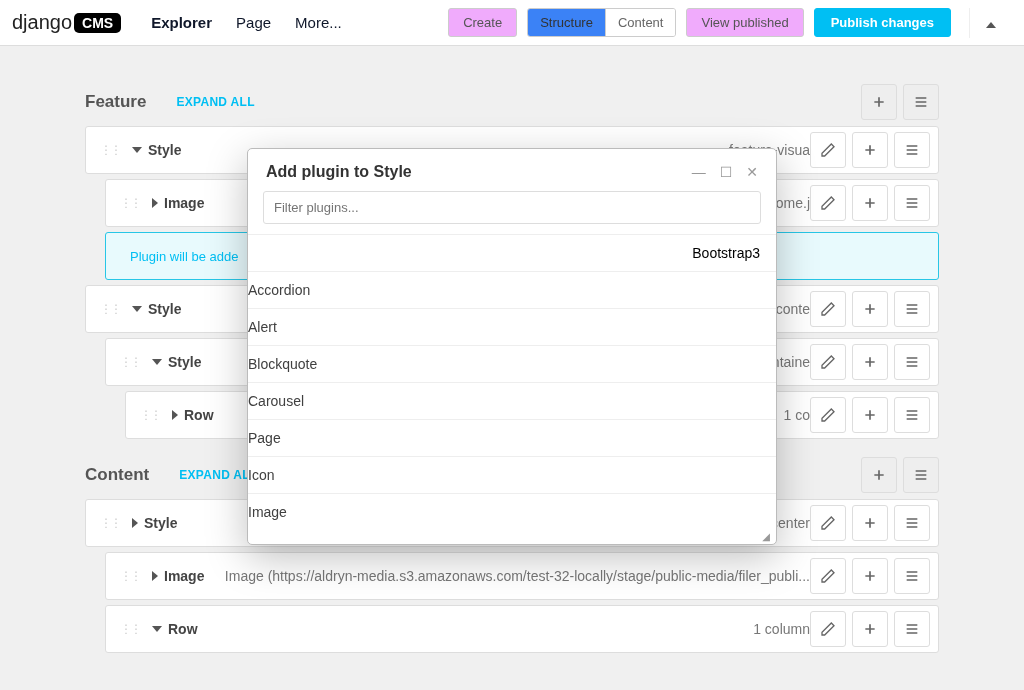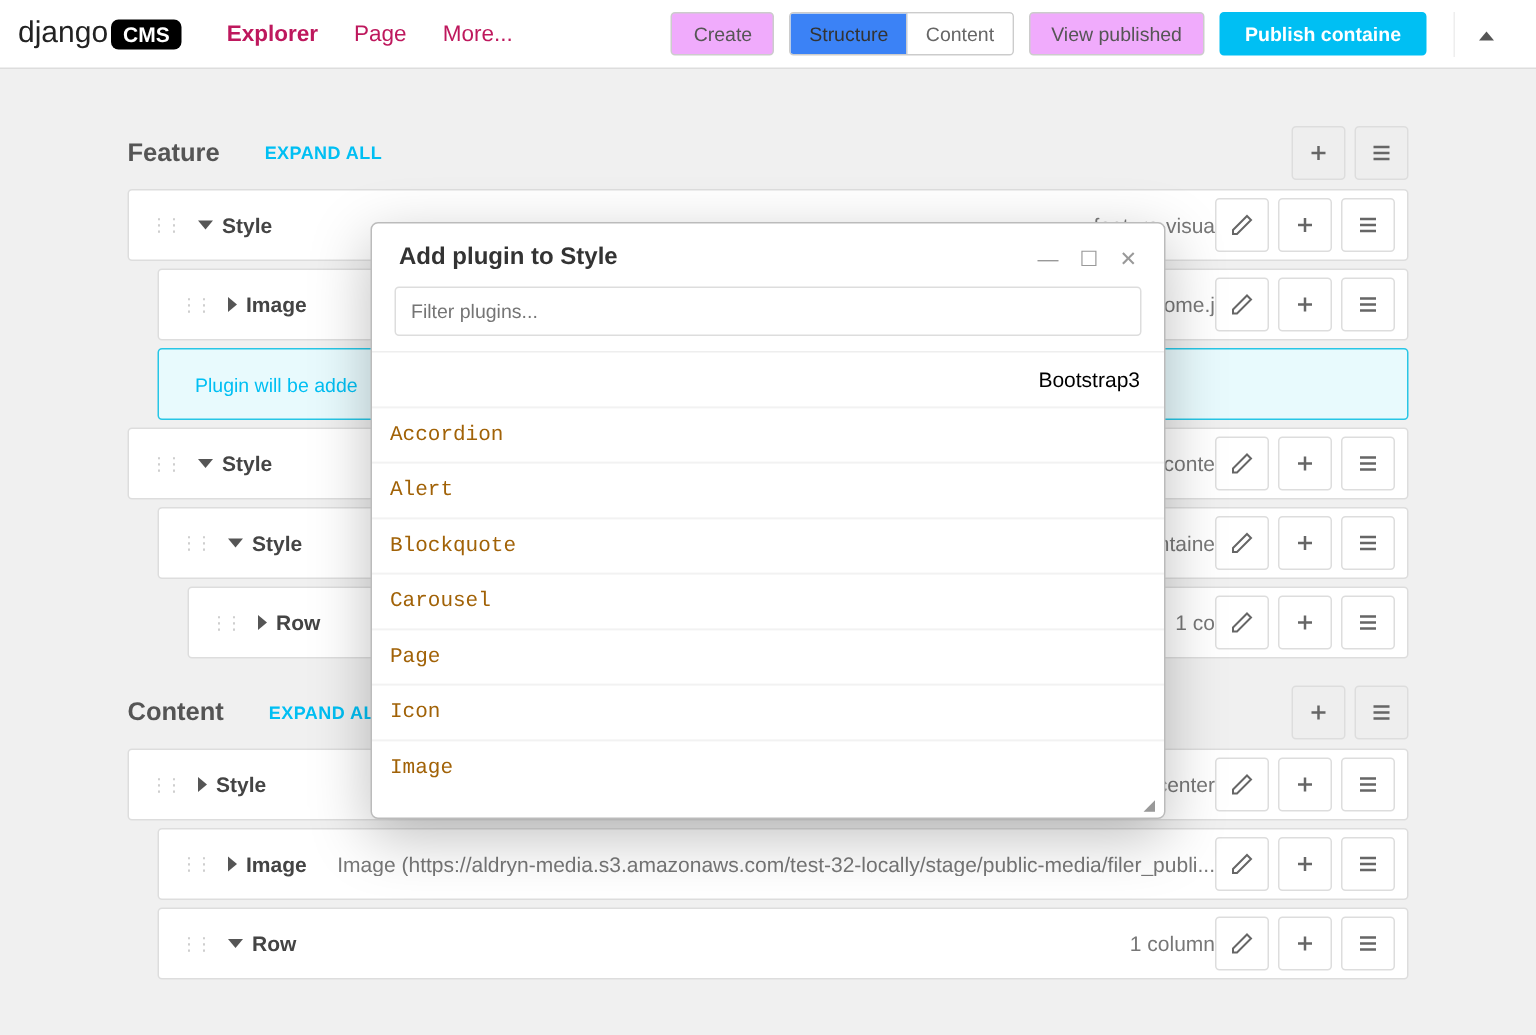--- a/index.html
+++ b/index.html
@@ -3,21 +3,21 @@
 <meta charset="utf-8">
 <style>
   * { box-sizing: border-box; margin:0; padding:0; font-family: -apple-system, "Helvetica Neue", Arial, sans-serif;}
   body { background:#f0f0f0; width:1024px; height:690px; overflow:hidden; position:relative;}
   
   
   .topbar { background:#fff; height:46px; display:flex; align-items:center; border-bottom:1px solid #ddd; padding:0 12px;}
   .logo { font-size:20px; color:#222; display:flex; align-items:center; gap:2px;}
   .logo .cmsbox { background:#000; color:#fff; font-weight:700; border-radius:5px; padding:2px 8px; font-size:14px;}
   .menu { display:flex; margin-left:30px; gap:24px;}
-  .menu span { font-size:15px; color:#be185d; cursor:pointer;}
+  .menu span { font-size:15px; color:#0f172a; cursor:pointer;}
   .menu span.active{ font-weight:700;}
   .right { margin-left:auto; display:flex; align-items:center; gap:10px;}
   .btn { border:1px solid #ccc; background:#f0abfc; color:#555; padding:6px 14px; font-size:13px; border-radius:3px; cursor:pointer;}
   .seg { display:inline-flex; border:1px solid #ccc; border-radius:3px; overflow:hidden;}
   .seg .segbtn { padding:6px 12px; font-size:13px; color:#666; background:#fff; border-right:1px solid #ccc; cursor:pointer;}
   .seg .segbtn:last-child{ border-right:none;}
   .seg .segbtn.active{ background:#3b82f6; color:#333;}
   .btn-primary { background:#00bff3; border:1px solid #00bff3; color:#fff; font-weight:600; padding:6px 16px; font-size:13px; border-radius:3px; cursor:pointer;}
   .dd { margin-left:8px; padding:6px 10px; border-left:1px solid #eee;}
   
@@ -43,21 +43,21 @@
   
   
   .modal { position:absolute; left:247px; top:148px; width:530px; background:#fff; border:1px solid #bbb; border-radius:5px; box-shadow:0 12px 40px rgba(0,0,0,0.25);}
   .modal-hd { display:flex; align-items:center; padding:14px 18px 10px;}
   .modal-hd h3{ font-size:16px; font-weight:700; color:#333;}
   .modal-hd .wacts{ margin-left:auto; display:flex; gap:14px; color:#999; font-size:14px;}
   .modal-hd .wacts span{cursor:pointer;}
   .filter{ width:calc(100% - 30px); margin:0 15px 10px; border:1px solid #ddd; border-radius:3px; padding:8px 10px; font-size:13px; color:#aaa;}
   .plist{ max-height:295px; overflow-y:auto; border-top:1px solid #eee;}
   .plist .pcat{ padding:10px 16px; font-weight:400; font-size:14px; color:#000000; border-bottom:1px solid #eee;text-align:right;}
-  .plist .pitem{ padding:10px 12px; font-size:14px; color:#a16207; border-bottom:1px solid #eee; cursor:pointer;font-family:Liberation Mono, monospace;}
+  .plist .pitem{ padding:10px 0; font-size:14px; color:#404040; border-bottom:1px solid #eee; cursor:pointer;}
   .plist::-webkit-scrollbar{width:10px;}
   .plist::-webkit-scrollbar-thumb{background:#ccc; border-radius:5px;}
   .resize{ text-align:right; padding:2px 6px; color:#999; font-size:10px; cursor:nwse-resize;}
   
   svg{width:16px;height:16px;}
 </style>
 </head>
 <body>
 
 <div class="topbar">
@@ -70,21 +70,21 @@
     <span>Page</span>
     <span>More...</span>
   </div>
   <div class="right">
     <button class="btn">Create</button>
     <div class="seg">
       <div class="segbtn active">Structure</div>
       <div class="segbtn">Content</div>
     </div>
     <button class="btn">View published</button>
-    <button class="btn-primary">Publish containe</button>
+    <button class="btn-primary">Publish changes</button>
     <div class="dd"><span class="tri down" style="border-top:none;border-bottom:6px solid #555;"></span></div>
   </div>
 </div>
 
 <div class="canvas">
   <div id="sections">
       <div class="section-hd">
     <h3>Feature</h3>
     <span class="expand">EXPAND ALL</span>
     <div class="acts">

